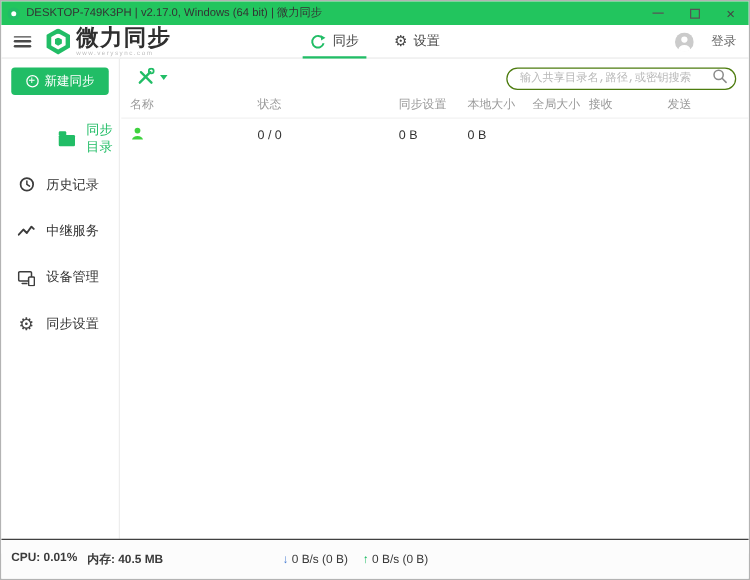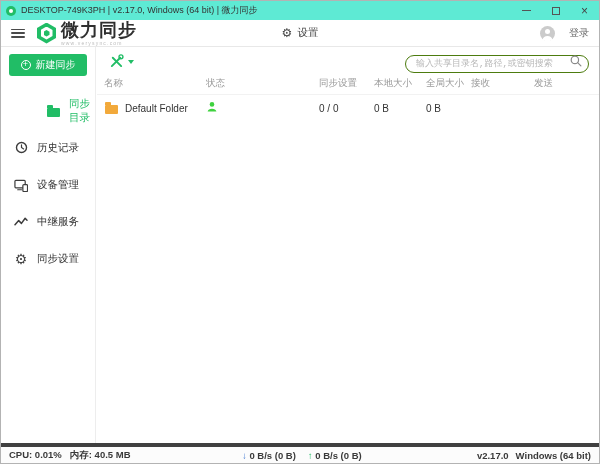--- a/index.html
+++ b/index.html
@@ -3,21 +3,21 @@
 <meta charset="utf-8">
 <style>
   html,body{margin:0;padding:0;background:#e9e9e9;}
   *{box-sizing:border-box;}
   .window{
     position:relative;width:600px;height:464px;background:#fff;
     font-family:"Liberation Sans","DejaVu Sans",sans-serif;
     border:1px solid #b3b3b3;overflow:hidden;color:#333;
   }
   
-  .titlebar{position:absolute;top:0;left:0;right:0;height:19px;display:flex;align-items:center;background:#5eead4;}
+  .titlebar{position:absolute;top:0;left:0;right:0;height:19px;display:flex;align-items:center;background:#22c55e;}
   .app-icon{width:10px;height:10px;border-radius:50%;background:#21bd66;margin:0 5px 0 5px;position:relative;}
   .app-icon::after{content:"";position:absolute;left:3px;top:3px;width:4px;height:4px;border-radius:50%;background:#fff;}
   .titlebar-text{font-size:9px;color:#333;white-space:nowrap;}
   .win-controls{margin-left:auto;display:flex;height:100%;}
   .win-btn{width:29px;height:100%;display:flex;align-items:center;justify-content:center;color:#444;font-size:11px;line-height:1;}
   .min-glyph{display:block;width:9px;height:1px;background:#555;}
   .max-glyph{display:block;width:8px;height:8px;border:1px solid #555;}
   .close-glyph{font-size:12px;color:#444;}
   
   .header{position:absolute;top:19px;left:0;right:0;height:27px;background:#fff;border-bottom:1px solid #e8e8e8;display:flex;align-items:center;}
@@ -62,24 +62,24 @@
   .search input::placeholder{color:#b8b8b8;}
   .search-icon{position:absolute;right:7px;top:3px;cursor:pointer;}
   .thead{position:absolute;top:27px;left:0;right:0;height:19px;display:grid;
     grid-template-columns:102px 113px 55px 52px 45px 63px 1fr;
     padding-left:7px;align-items:center;font-size:9.5px;color:#999;}
   .trow{position:absolute;top:47px;left:0;right:0;height:27px;display:grid;
     grid-template-columns:102px 113px 55px 52px 45px 63px 1fr;
     padding-left:7px;align-items:center;font-size:10px;color:#333;border-top:1px solid #f2f2f2;cursor:pointer;}
   .name-cell{display:flex;align-items:center;gap:7px;}
   
-  .statusbar{position:absolute;left:0;right:0;bottom:0;height:20px;background:#fcfcfc;border-top:4px solid #404040;
+  .statusbar{position:absolute;left:0;right:0;bottom:0;height:32px;background:#fcfcfc;border-top:1px solid #404040;
     display:flex;align-items:center;font-size:9.5px;color:#3a3a3a;font-weight:600;}
   .sb-left{display:flex;gap:8px;padding-left:8px;}
-  .sb-transfer{position:absolute;left:241px;display:flex;gap:12px;font-weight:700;}
+  .sb-transfer{position:absolute;left:225px;display:flex;gap:12px;font-weight:400;}
   .arrow-down{color:#4a7fd4;}
   .arrow-up{color:#21bd66;}
   .sb-right{margin-left:auto;display:flex;gap:7px;padding-right:8px;}
 </style>
 </head>
 <body>
 
 <div class="window">
 
   <div class="titlebar">
@@ -105,20 +105,27 @@
         <i></i>
       </div>
     <div class="logo">
       <span class="hex"></span>
       <span class="logo-txt">
         <span class="logo-name">微力同步</span>
         <span class="logo-sub">www.verysync.com</span>
       </span>
     </div>
     <div class="tabs">
+      <div class="tab active">
+        <svg width="13" height="13" viewBox="0 0 14 14">
+          <path d="M11.6 8.2 A 5 5 0 1 1 10.9 4" fill="none" stroke="#21bd66" stroke-width="1.7"></path>
+          <polygon points="9.2,1.2 13.2,3.4 9.5,5.9" fill="#21bd66"></polygon>
+        </svg>
+        <span>同步</span>
+      </div>
       <div class="tab">
         <span class="gear-glyph">⚙</span>
         <span>设置</span>
       </div>
     </div>
     <div class="login">
       <svg width="15" height="15" viewBox="0 0 15 15">
         <circle cx="7.5" cy="7.5" r="7.5" fill="#cbcbcb"></circle>
         <circle cx="7.5" cy="5.6" r="2.5" fill="#fff"></circle>
         <path d="M2.6 13.6 a5 4.6 0 0 1 9.8 0 a7.5 7.5 0 0 1 -9.8 0z" fill="#fff"></path>
@@ -143,35 +150,35 @@
         <span class="icon14">
           <svg width="13" height="13" viewBox="0 0 14 14">
             <circle cx="7" cy="7" r="5.4" fill="none" stroke="#3c3c3c" stroke-width="1.5"></circle>
             <path d="M7 4.2 V7 L9.3 8.5" fill="none" stroke="#3c3c3c" stroke-width="1.3" stroke-linecap="round"></path>
           </svg>
         </span>
         <span>历史记录</span>
       </div>
       <div class="side-item">
         <span class="icon14">
+          <svg width="14" height="12" viewBox="0 0 15 13">
+            <polyline points="1,9.5 5,5 8,8 12,2.5 14,4.5" fill="none" stroke="#3c3c3c" stroke-width="1.6" stroke-linejoin="round" stroke-linecap="round"></polyline>
+          </svg>
+        </span>
+        <span>中继服务</span>
+      </div>
+      <div class="side-item">
+        <span class="icon14">
           <svg width="14" height="14" viewBox="0 0 15 15">
             <rect x="1" y="2.5" width="11" height="8" rx="1" fill="none" stroke="#3c3c3c" stroke-width="1.3"></rect>
             <path d="M4 12.6 h4" stroke="#3c3c3c" stroke-width="1.3" stroke-linecap="round"></path>
             <rect x="9.5" y="7" width="5" height="7.5" rx="1" fill="#fff" stroke="#3c3c3c" stroke-width="1.3"></rect>
           </svg>
         </span>
         <span>设备管理</span>
-      </div>
-      <div class="side-item">
-        <span class="icon14">
-          <svg width="14" height="12" viewBox="0 0 15 13">
-            <polyline points="1,9.5 5,5 8,8 12,2.5 14,4.5" fill="none" stroke="#3c3c3c" stroke-width="1.6" stroke-linejoin="round" stroke-linecap="round"></polyline>
-          </svg>
-        </span>
-        <span>中继服务</span>
       </div>
       <div class="side-item">
         <span class="icon14 gear-glyph" style="font-size:14px;">⚙</span>
         <span>同步设置</span>
       </div>
     </div>
   </div>
 
   <div class="main">
     <div class="tools-btn">
@@ -194,26 +201,20 @@
       <span>名称</span>
       <span>状态</span>
       <span>同步设置</span>
       <span>本地大小</span>
       <span>全局大小</span>
       <span>接收</span>
       <span>发送</span>
     </div>
 
     <div class="trow">
-      <span class="name-cell">
-        <span class="icon14">
-            <span class="folder orange"></span>
-          </span>
-        <span>Default Folder</span>
-      </span>
       <span>
         <svg width="12" height="12" viewBox="0 0 12 12">
           <circle cx="6" cy="3.4" r="2.3" fill="#3fd23f"></circle>
           <path d="M1.6 10.6 a4.5 3.6 0 0 1 8.8 0z" fill="#3fd23f"></path>
         </svg>
       </span>
       <span>0 / 0</span>
       <span>0 B</span>
       <span>0 B</span>
       <span></span>
@@ -229,19 +230,15 @@
     <div class="sb-transfer">
       <span>
         <span class="arrow-down">↓</span>
         <span>0 B/s (0 B)</span>
       </span>
       <span>
         <span class="arrow-up">↑</span>
         <span>0 B/s (0 B)</span>
       </span>
     </div>
-    <div class="sb-right">
-      <span>v2.17.0</span>
-      <span>Windows (64 bit)</span>
-    </div>
   </div>
 
 </div>
 
 </body></html>

